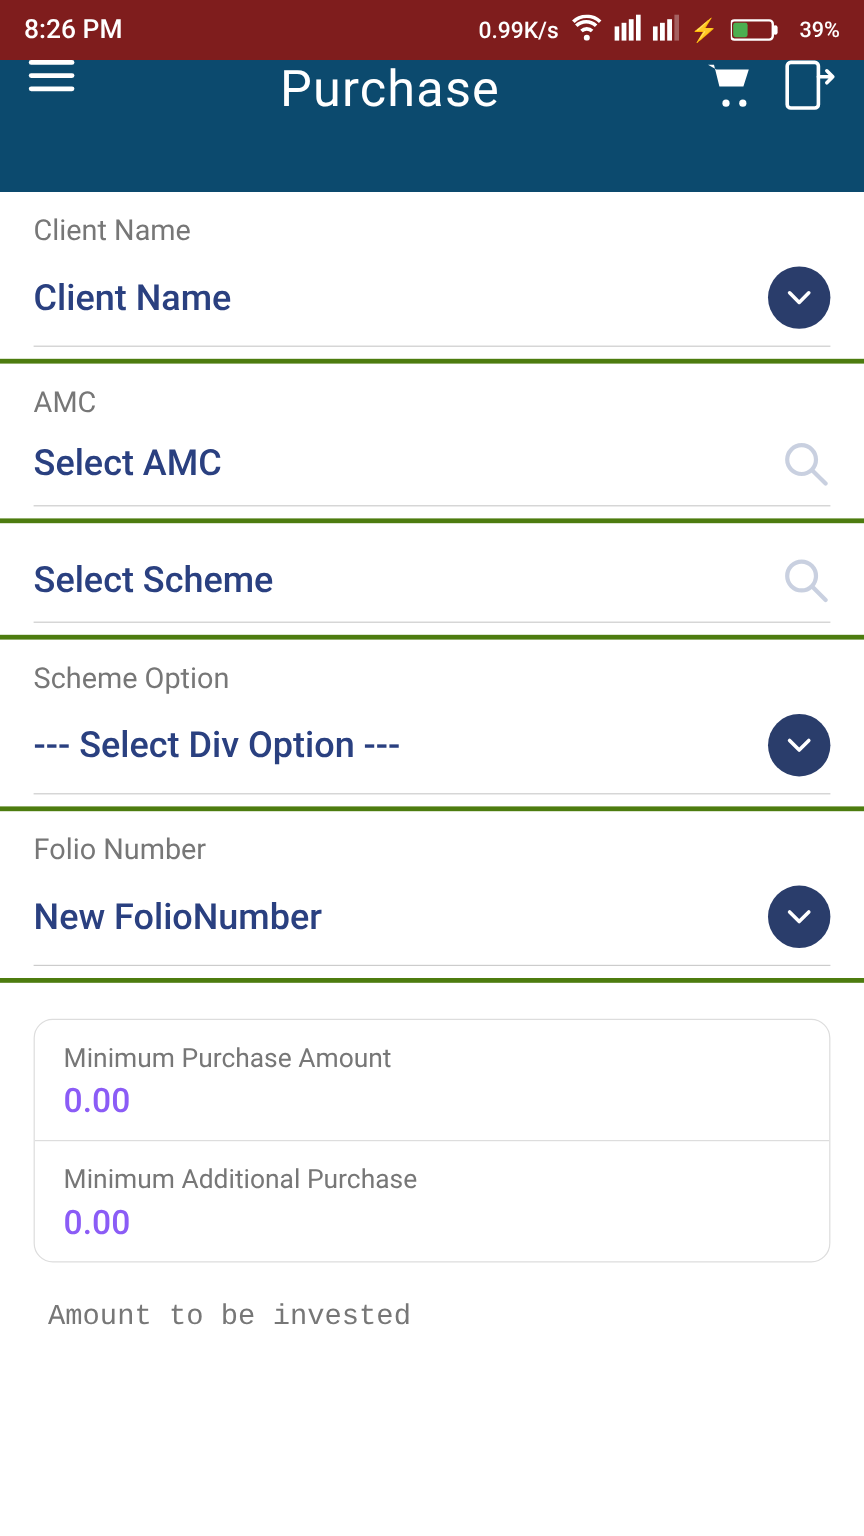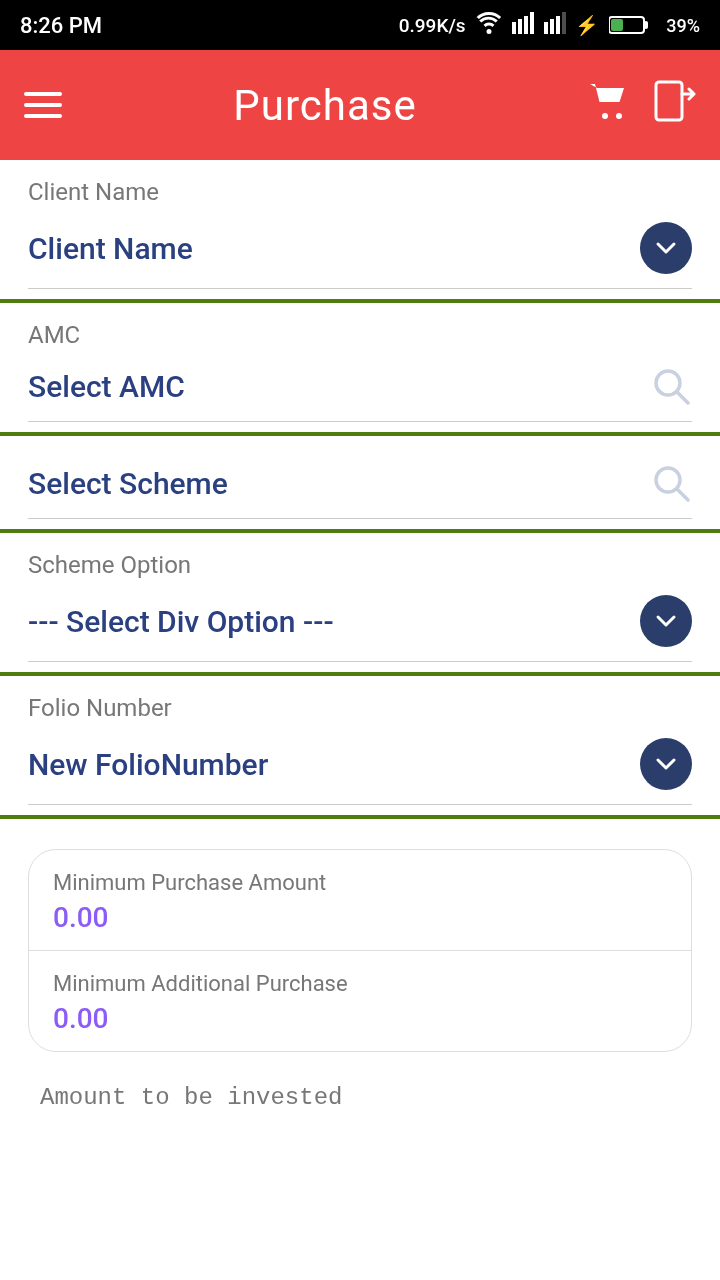--- a/index.html
+++ b/index.html
@@ -9,21 +9,21 @@
       min-height: 1280px;
       font-family: 'Roboto', Arial, sans-serif;
       background: #fff;
       color: #333;
     }
 
     
     .status-bar {
       width: 100%;
       height: 50px;
-      background: #000000;
+      background: #7f1d1d;
       display: flex;
       align-items: center;
       justify-content: space-between;
       padding: 0 20px;
       color: #fff;
       font-size: 22px;
       font-weight: 500;
     }
     .status-bar-left { display: flex; align-items: center; gap: 6px; }
     .status-bar-right { display: flex; align-items: center; gap: 10px; font-size: 19px; }
@@ -31,23 +31,23 @@
       display: inline-flex;
       align-items: center;
       gap: 17px;
       font-size: 18px;
     }
 
     
     .app-bar {
       width: 100%;
       height: 110px;
-      background: #ef4444;
-      display: flex;
-      align-items: center;
+      background: #0c4a6e;
+      display: flex;
+      align-items: flex-start;
       justify-content: space-between;
       padding: 0 24px;
     }
     .app-bar-title {
       color: #fff;
       font-size: 42px;
       font-weight: 400;
       letter-spacing: 1px;
     }
     .app-bar-icons {
@@ -126,21 +126,21 @@
     .search-btn svg {
       width: 42px;
       height: 42px;
       opacity: 0.45;
     }
 
     
     .info-card {
       margin: 30px 28px 10px 28px;
       border: 1.5px solid #ddd;
-      border-radius: 28px;
+      border-radius: 16px;
       overflow: hidden;
     }
     .info-card-row {
       padding: 20px 24px 16px 24px;
     }
     .info-card-row + .info-card-row {
       border-top: 1.5px solid #ddd;
     }
     .info-card-label {
       font-size: 22px;

